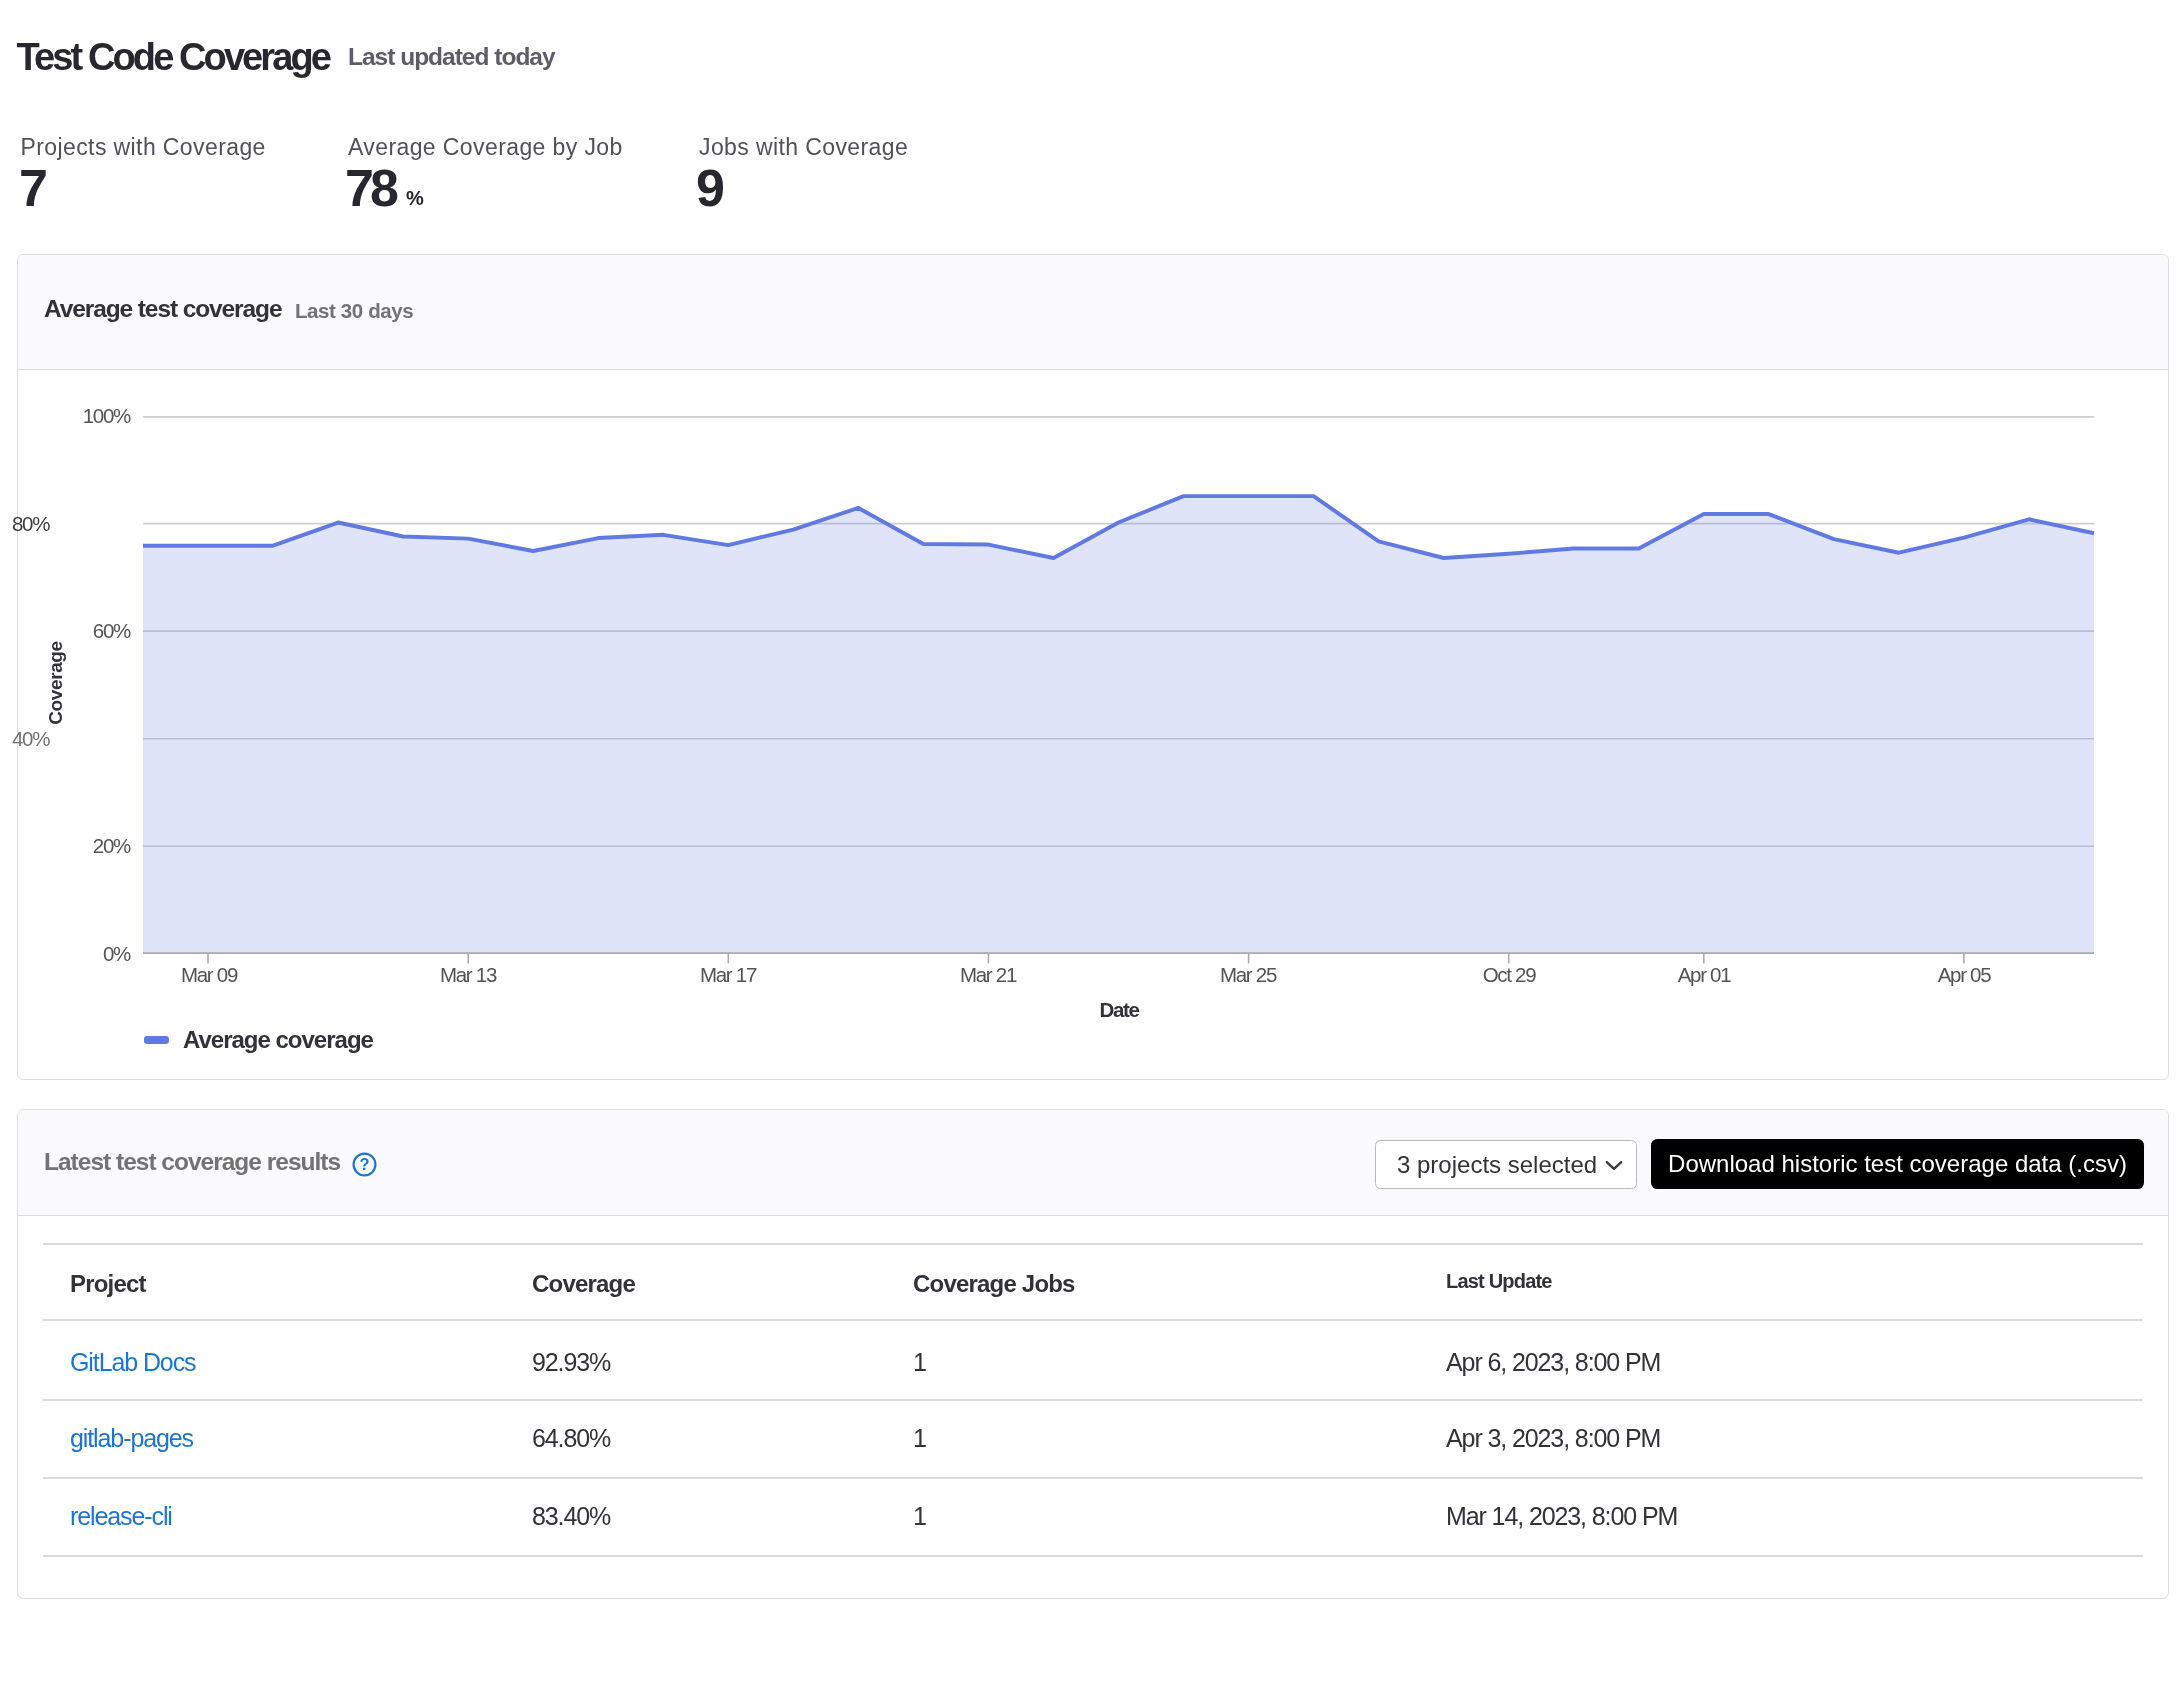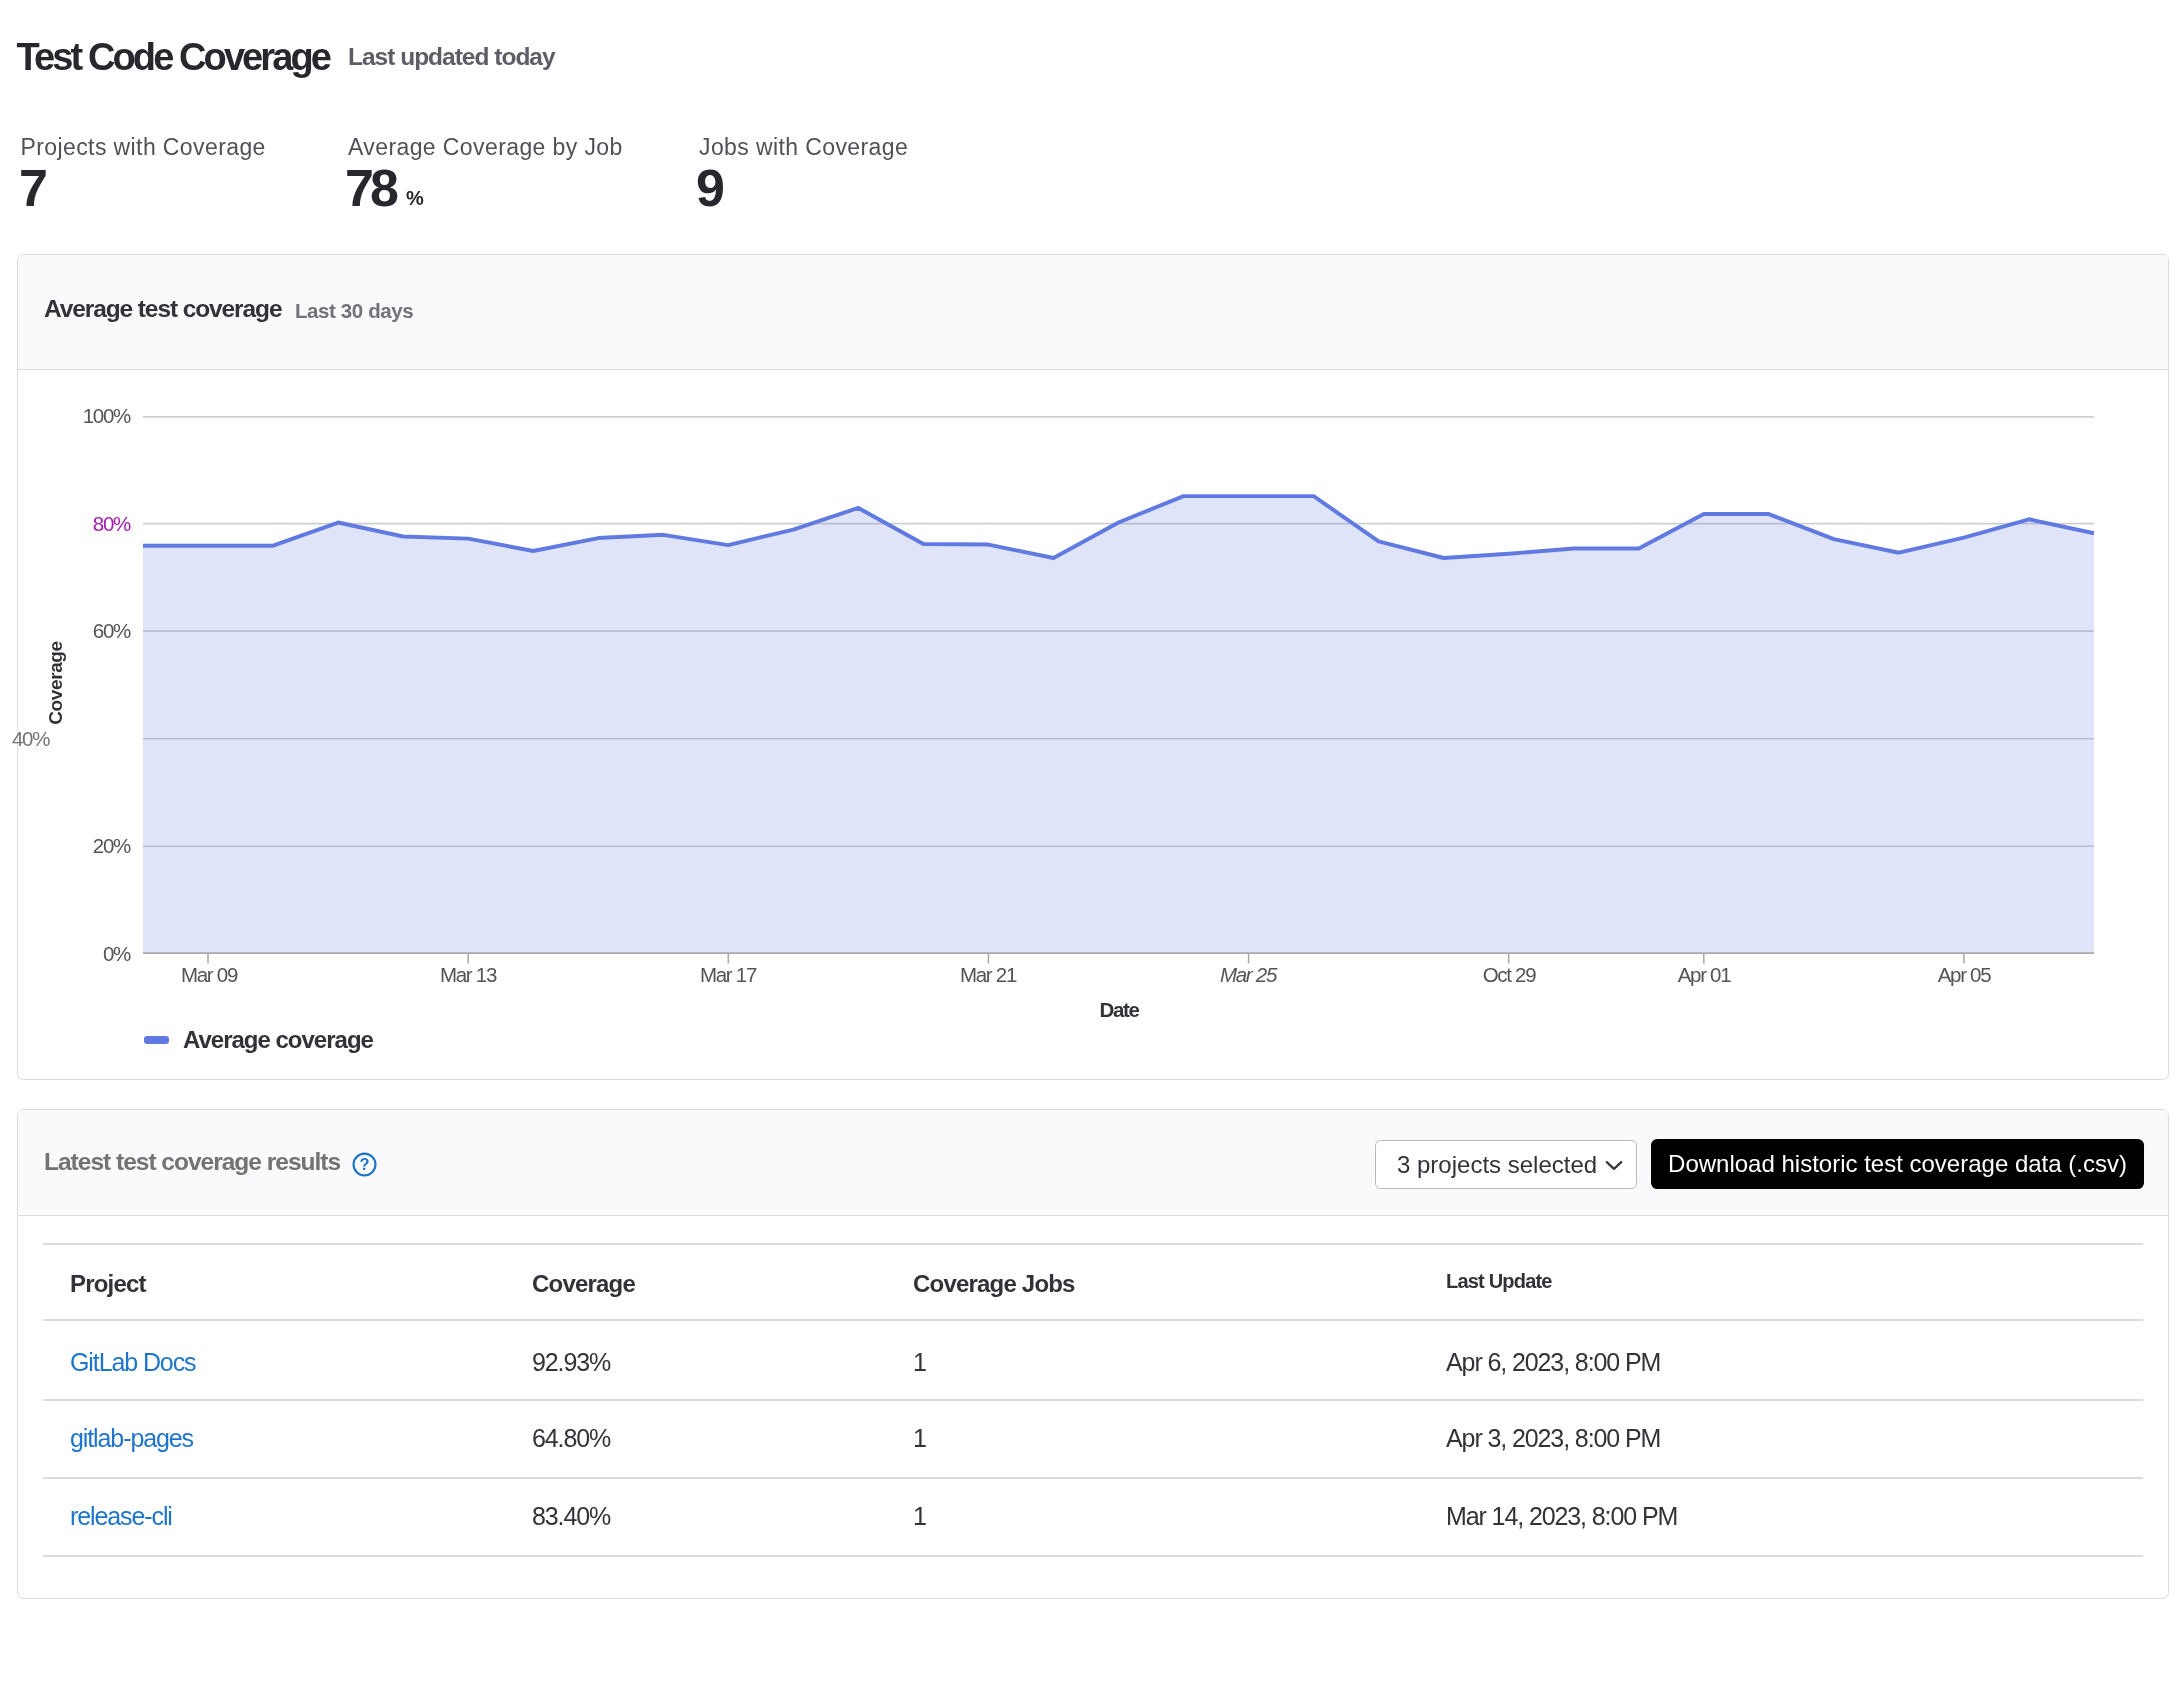--- a/index.html
+++ b/index.html
@@ -24,31 +24,31 @@
 <div class="abs" style="left:406px; top:187px; font-size:20px; font-weight:700; color:#28272d;">%</div>
 <div class="abs" style="left:696px; top:158px; font-size:52px; font-weight:700; color:#28272d;">9</div>
 
 <div class="card" style="left:17.4px; top:254px; width:2152px; height:826px;">
   <div class="cardhead" style="height:115px;"></div>
 </div>
 <div class="abs" style="left:44px;  top:295px; font-size:24.5px; font-weight:700; letter-spacing:-1.1px; color:#333238;">Average test coverage</div>
 <div class="abs" style="left:295px; top:299px; font-size:20.5px; font-weight:700; letter-spacing:-0.4px; color:#737278;">Last 30 days</div>
 
 <div class="abs" style="left:12px; width:118px; top:400px;  height:32px; line-height:32px; font-size:20.5px; letter-spacing:-1.3px; color:#545454; text-align:right;">100%</div>
-<div class="abs" style="left:12px; width:118px; top:508px;  height:32px; line-height:32px; font-size:20.5px; letter-spacing:-1.3px; color:#a21caf; text-align:right;">80%</div>
+<div class="abs" style="left:12px; width:118px; top:508px;  height:32px; line-height:32px; font-size:20.5px; letter-spacing:-1.3px; color:#404040; text-align:left;">80%</div>
 <div class="abs" style="left:12px; width:118px; top:615px;  height:32px; line-height:32px; font-size:20.5px; letter-spacing:-1.3px; color:#545454; text-align:right;">60%</div>
 <div class="abs" style="left:12px; width:118px; top:723px;  height:32px; line-height:32px; font-size:20.5px; letter-spacing:-1.3px; color:#737373; text-align:left;">40%</div>
 <div class="abs" style="left:12px; width:118px; top:830px; height:32px; line-height:32px; font-size:20.5px; letter-spacing:-1.3px; color:#545454; text-align:right;">20%</div>
 <div class="abs" style="left:12px; width:118px; top:938px; height:32px; line-height:32px; font-size:20.5px; letter-spacing:-1.3px; color:#545454; text-align:right;">0%</div>
 
 <div class="abs" style="left:130px;  width:158px; top:963px; font-size:20.5px; letter-spacing:-1.3px; color:#545454; text-align:center;">Mar 09</div>
 <div class="abs" style="left:389px;  width:158px; top:963px; font-size:20.5px; letter-spacing:-1.3px; color:#545454; text-align:center;">Mar 13</div>
 <div class="abs" style="left:649px;  width:158px; top:963px; font-size:20.5px; letter-spacing:-1.3px; color:#545454; text-align:center;">Mar 17</div>
 <div class="abs" style="left:909px; width:158px; top:963px; font-size:20.5px; letter-spacing:-1.3px; color:#545454; text-align:center;">Mar 21</div>
-<div class="abs" style="left:1169px; width:158px; top:963px; font-size:20.5px; letter-spacing:-1.3px; color:#545454; text-align:center;font-style:italic;">Mar 25</div>
+<div class="abs" style="left:1169px; width:158px; top:963px; font-size:20.5px; letter-spacing:-1.3px; color:#545454; text-align:center;">Mar 25</div>
 <div class="abs" style="left:1430px; width:158px; top:963px; font-size:20.5px; letter-spacing:-1.3px; color:#545454; text-align:center;">Oct 29</div>
 <div class="abs" style="left:1625px; width:158px; top:963px; font-size:20.5px; letter-spacing:-1.3px; color:#545454; text-align:center;">Apr 01</div>
 <div class="abs" style="left:1885px; width:158px; top:963px; font-size:20.5px; letter-spacing:-1.3px; color:#545454; text-align:center;">Apr 05</div>
 
 <div class="abs" style="left:-23px; top:667px; width:158px; height:32px; line-height:32px; font-size:19px; font-weight:700; letter-spacing:-0.4px; color:#333238; text-align:center; transform:rotate(-90deg); transform-origin:79px 16px;">Coverage</div>
 <div class="abs" style="left:1040px; top:998px; width:158px; font-size:20.5px; font-weight:700; letter-spacing:-1.3px; color:#333238; text-align:center;">Date</div>
 
 <div class="abs" style="left:144px; top:1036px; width:25px; height:8px; border-radius:3.2px; background:#617ae2;"></div>
 <div class="abs" style="left:183px; top:1026px; font-size:24px; font-weight:700; letter-spacing:-1px; color:#333238;">Average coverage</div>
 

